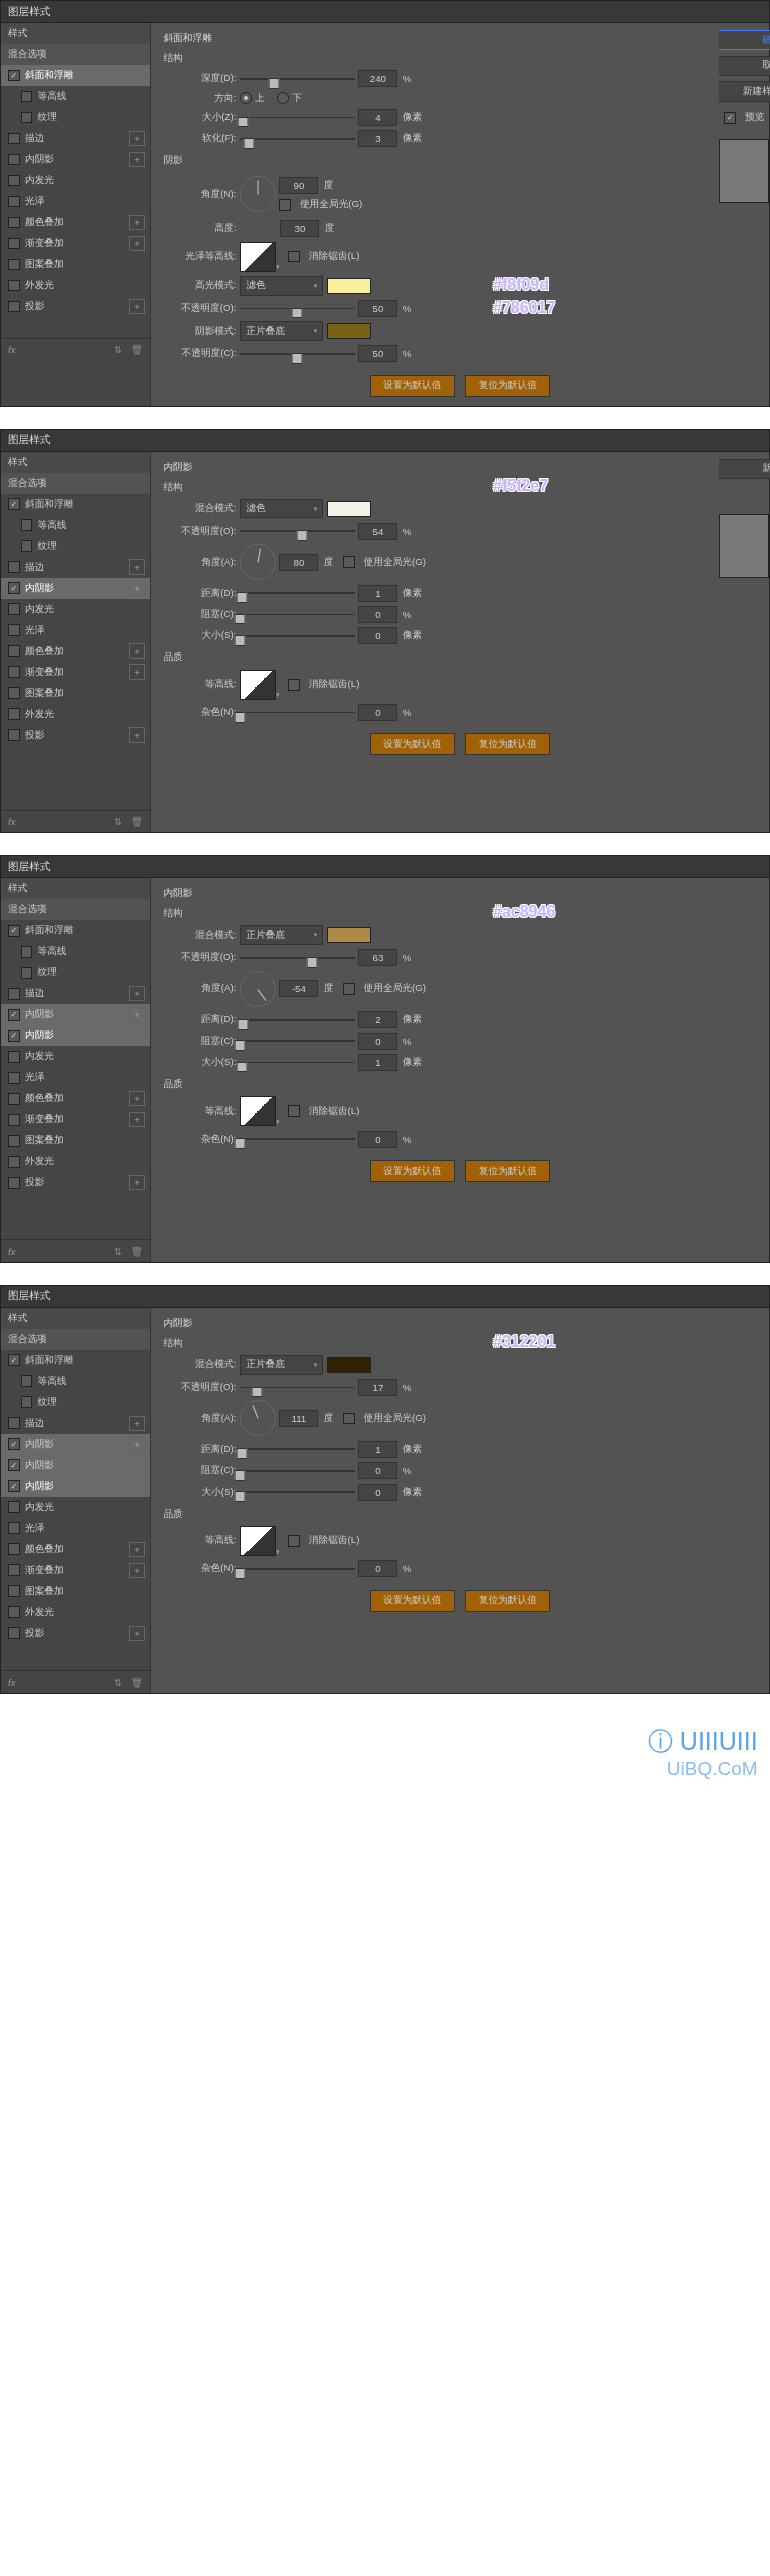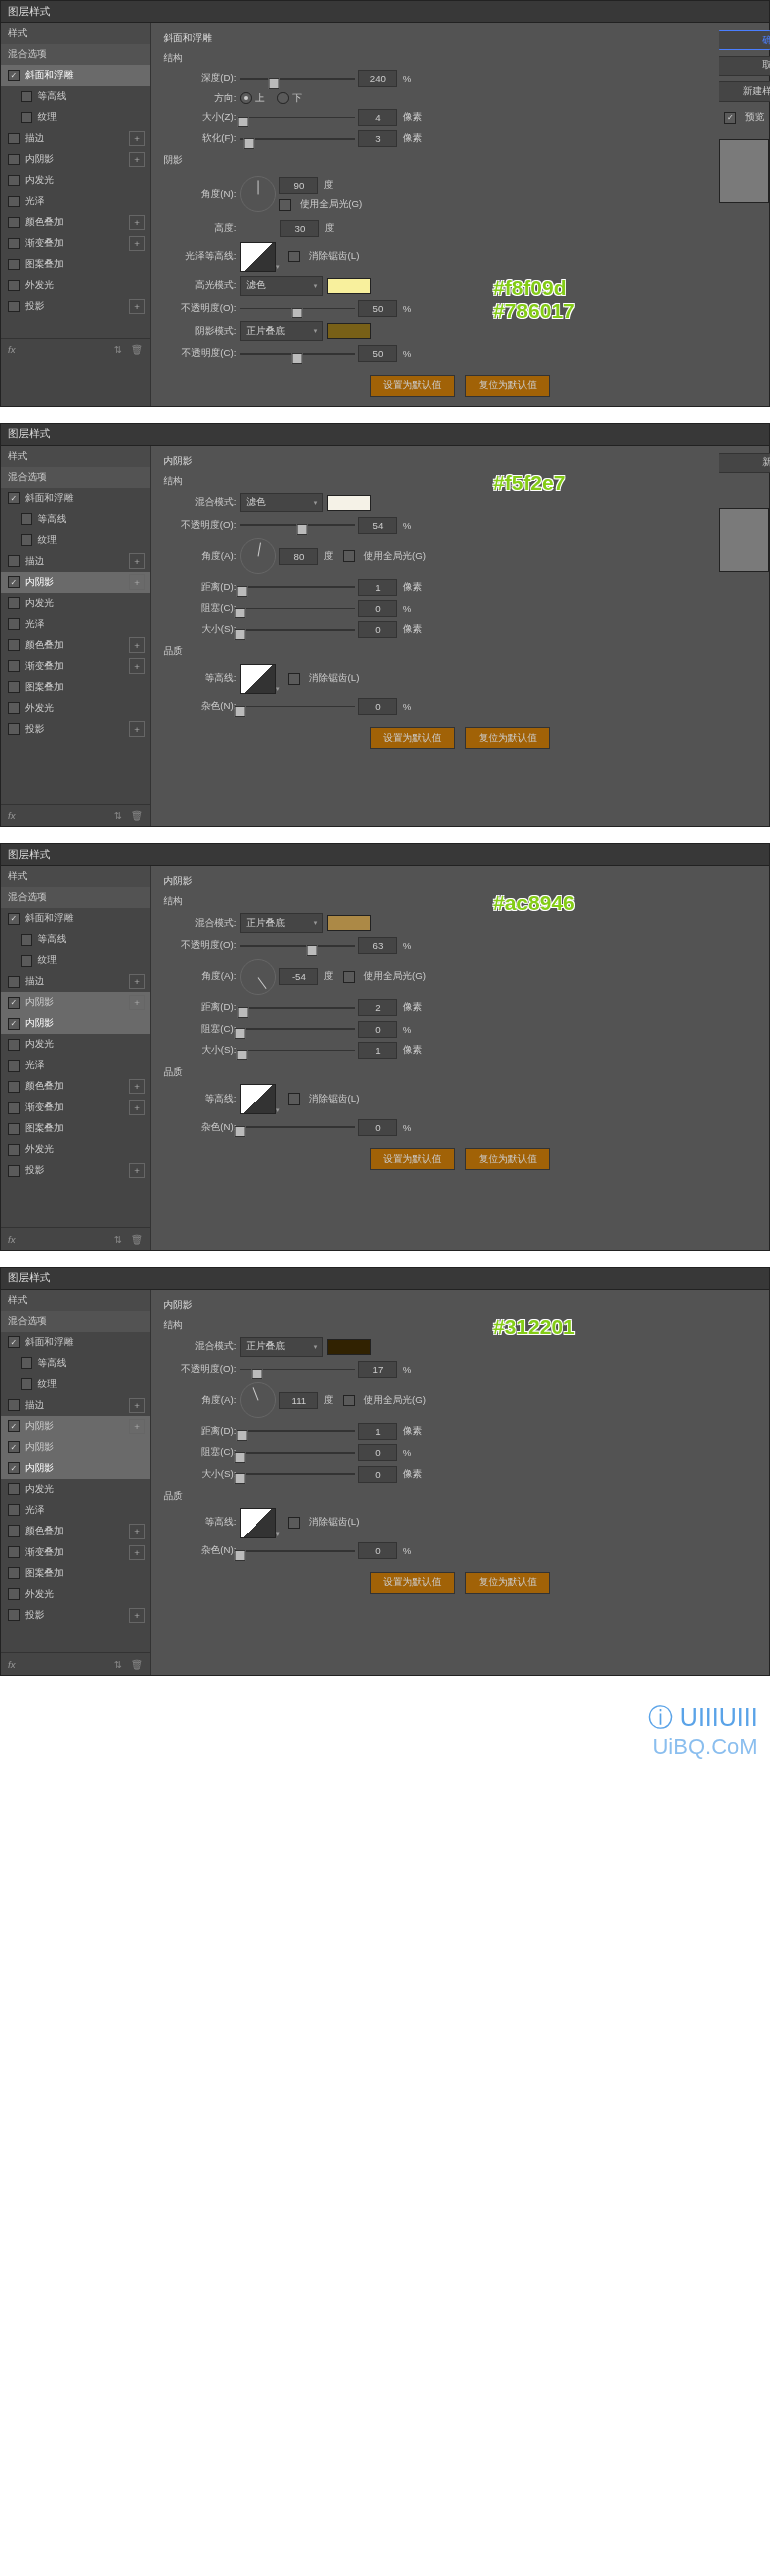--- a/index.html
+++ b/index.html
@@ -1,16 +1,16 @@
 <!DOCTYPE html>
 <html style="font-size:14px"><head>
 <meta charset="utf-8">
 <style>
 body{margin:0;background:#fff;font-family:"Microsoft YaHei",sans-serif;font-size:9.7px;color:#ccc;width:770px}
-.panel{background:#454545;border:0.9px solid #222;margin-bottom:16px}
+.panel{background:#454545;border:0.9px solid #222;margin-bottom:22px}
 .panel-title{background:#383838;padding:3.5px 7px;font-size:10.6px;color:#ddd;border-bottom:0.9px solid #222}
 .panel-body{display:flex}
 .sidebar{width:149px;background:#454545;border-right:0.9px solid #333}
 .side-item{display:flex;align-items:center;padding:3px 7px;color:#ccc;position:relative;height:15px}
 .side-item.header{background:#4a4a4a;font-weight:400}
 .side-item.sub{background:#535353}
 .side-item.active{background:#6a6a6a;color:#fff}
 .side-item.hilite{background:#6a6a6a}
 .cb{width:9.7px;height:9.7px;border:0.9px solid #222;background:#5a5a5a;margin-right:5.3px;display:flex;align-items:center;justify-content:center;font-size:8px}
 .cb.checked::after{content:"✓";color:#ddd}
@@ -36,24 +36,24 @@
 .contour{width:34px;height:28px;background:linear-gradient(135deg,#fff 50%,#333 50%);border:0.9px solid #222;display:inline-block}
 .contour::after{content:"▾";color:#999;font-size:7px;position:relative;left:35px;top:17.7px}
 .angle-dial{width:34px;height:34px;border:0.9px solid #666;border-radius:50%;position:relative;display:inline-block}
 .angle-hand{position:absolute;width:14px;height:0.9px;background:#ccc;left:50%;top:50%;transform-origin:left center}
 .btn{background:#a16207;border:0.9px solid #333;padding:3.5px 12.4px;color:#ccc;display:inline-flex;align-items:center;justify-content:center}
 .btn-row{display:flex;gap:10.6px;justify-content:center;margin-top:12.4px}
 .right-col{position:absolute;right:-0.9px;top:0;width:51px;padding:7px 0;display:flex;flex-direction:column;gap:5.3px;align-items:center;overflow:hidden}
 .right-btn{width:55px;background:#454545;border:0.9px solid #333;padding:2.7px 5.3px;color:#ccc;border-radius:8.9px;text-align:right;font-size:9.7px}
 .right-btn.blue{border-color:#4a7eff;color:#4a7eff}
 .preview-box{width:48px;height:62px;background:#7a7a7a;border:0.9px solid #222;margin-top:5.3px}
-.annot{position:absolute;font-family:Arial;font-size:21px;font-weight:bold;color:#84cc16;text-shadow:0.9px 0.9px 0 #fff,-0.9px -0.9px 0 #fff,0.9px -0.9px 0 #fff,-0.9px 0.9px 0 #fff}
+.annot{position:absolute;font-family:Arial;font-size:16px;font-weight:bold;color:#c4b5fd;text-shadow:0.9px 0.9px 0 #fff,-0.9px -0.9px 0 #fff,0.9px -0.9px 0 #fff,-0.9px 0.9px 0 #fff}
 .watermark{text-align:right;padding:8.9px 12.4px;font-family:Arial}
 .wm-logo{font-size:25px;color:#5aa3e8}
-.wm-url{font-size:22px;color:#5aa3e8;opacity:.7}
+.wm-url{font-size:19px;color:#5aa3e8;opacity:.7}
 </style>
 </head>
 <body>
 
 <div class="panel">
   <div class="panel-title">图层样式</div>
   <div class="panel-body">
     <div class="sidebar">
       <div class="side-item header">
           <span>样式</span>

